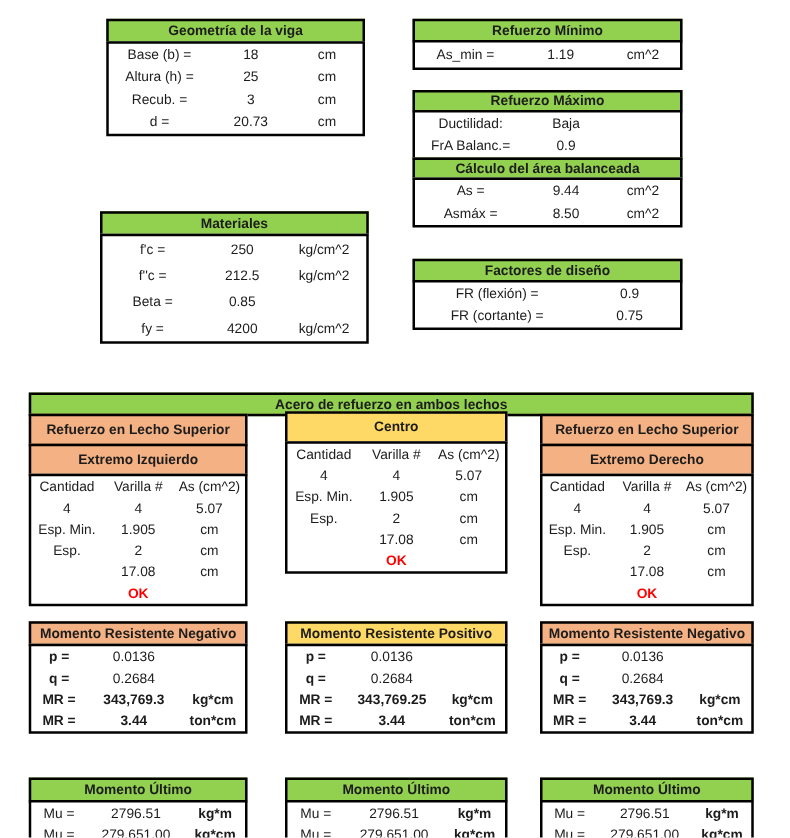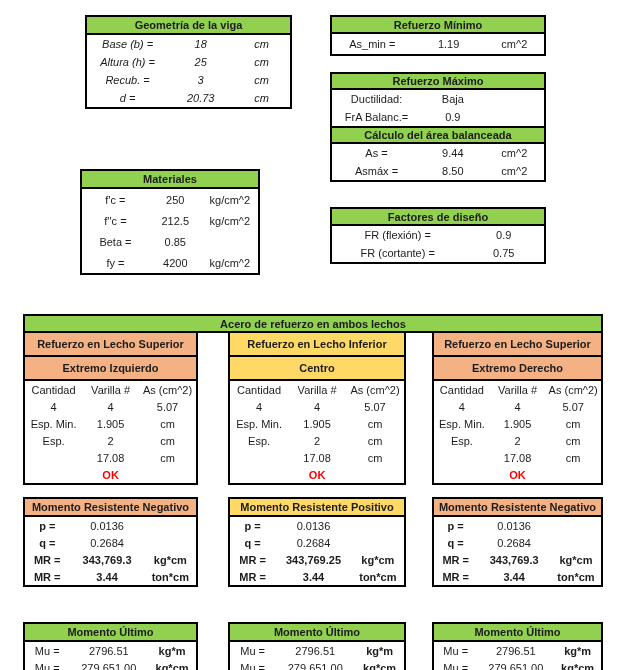--- a/index.html
+++ b/index.html
@@ -15,31 +15,31 @@
   }
   .t-green  { background:#92D050; }
   .t-orange { background:#F4B183; }
   .t-yellow { background:#FFD966; }
   .body { border:2px solid #000; margin-top:-2px; background:#fff; }
   .r { display:grid; align-items:center; text-align:center; }
   .r span { overflow:hidden; white-space:nowrap; }
 
   #geometry  { left:69px;  top:15px;  width:223px;padding-left:16px; }
   #geometry  .cell-hdr { height:20px; }
-  #geometry  .r { grid-template-columns:40% 32% 28%; height:18px;font-style:italic; }
+  #geometry  .r { grid-template-columns:40% 32% 28%; height:18px; }
 
   #minreinf  { left:330px; top:15px;  width:216px; }
   #minreinf  .cell-hdr { height:19px; }
   #minreinf  .r { grid-template-columns:38% 34% 28%; height:20px; }
 
   #maxreinf  { left:330px; top:72px;  width:216px; }
   #maxreinf  .cell-hdr { height:18px; }
   #maxreinf  .r { grid-template-columns:42% 30% 28%; height:18px; }
 
-  #materials { left:80px;  top:169px; width:180px; }
+  #materials { left:80px;  top:169px; width:215px; }
   #materials .cell-hdr { height:20px; }
   #materials .r { grid-template-columns:38% 30% 32%; height:21px; }
 
   #factors   { left:330px; top:207px; width:216px; }
   #factors   .cell-hdr { height:19px; }
   #factors   .r { grid-template-columns:62% 38%; height:18px; }
 
   #rebar { left:23px; top:314px; width:580px; position:absolute; }
   #rebar .banner { width:100%; height:19px; }
   .group { position:absolute; top:17px; }
@@ -205,21 +205,20 @@
       </div>
       <div class="r">
         <span></span>
         <span class="ok">OK</span>
         <span></span>
       </div>
     </div>
   </div>
 
   <div class="group group-1">
-    <div class="cell-hdr t-yellow">Refuerzo en Lecho Inferior</div>
     <div class="cell-hdr t-yellow hdr2">Centro</div>
     <div class="body">
       <div class="r">
         <span>Cantidad</span>
         <span>Varilla #</span>
         <span>As (cm^2)</span>
       </div>
       <div class="r">
         <span>4</span>
         <span>4</span>

